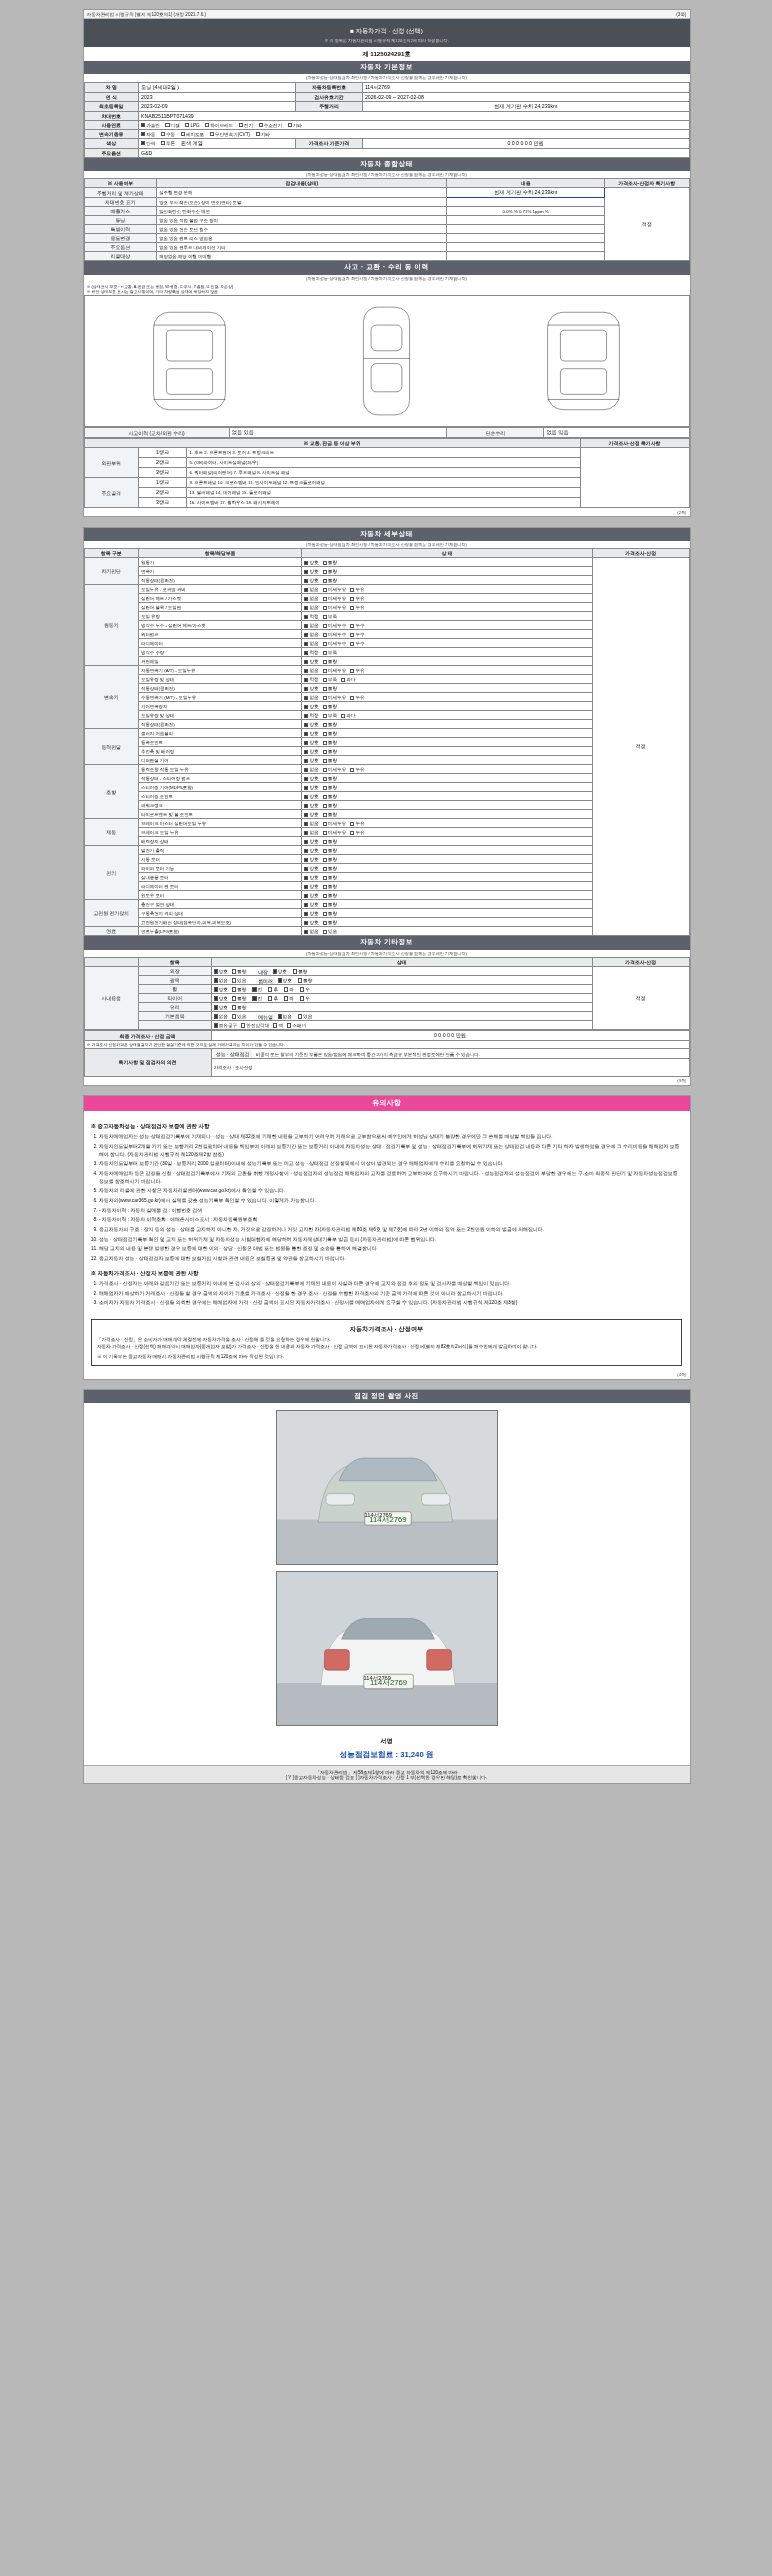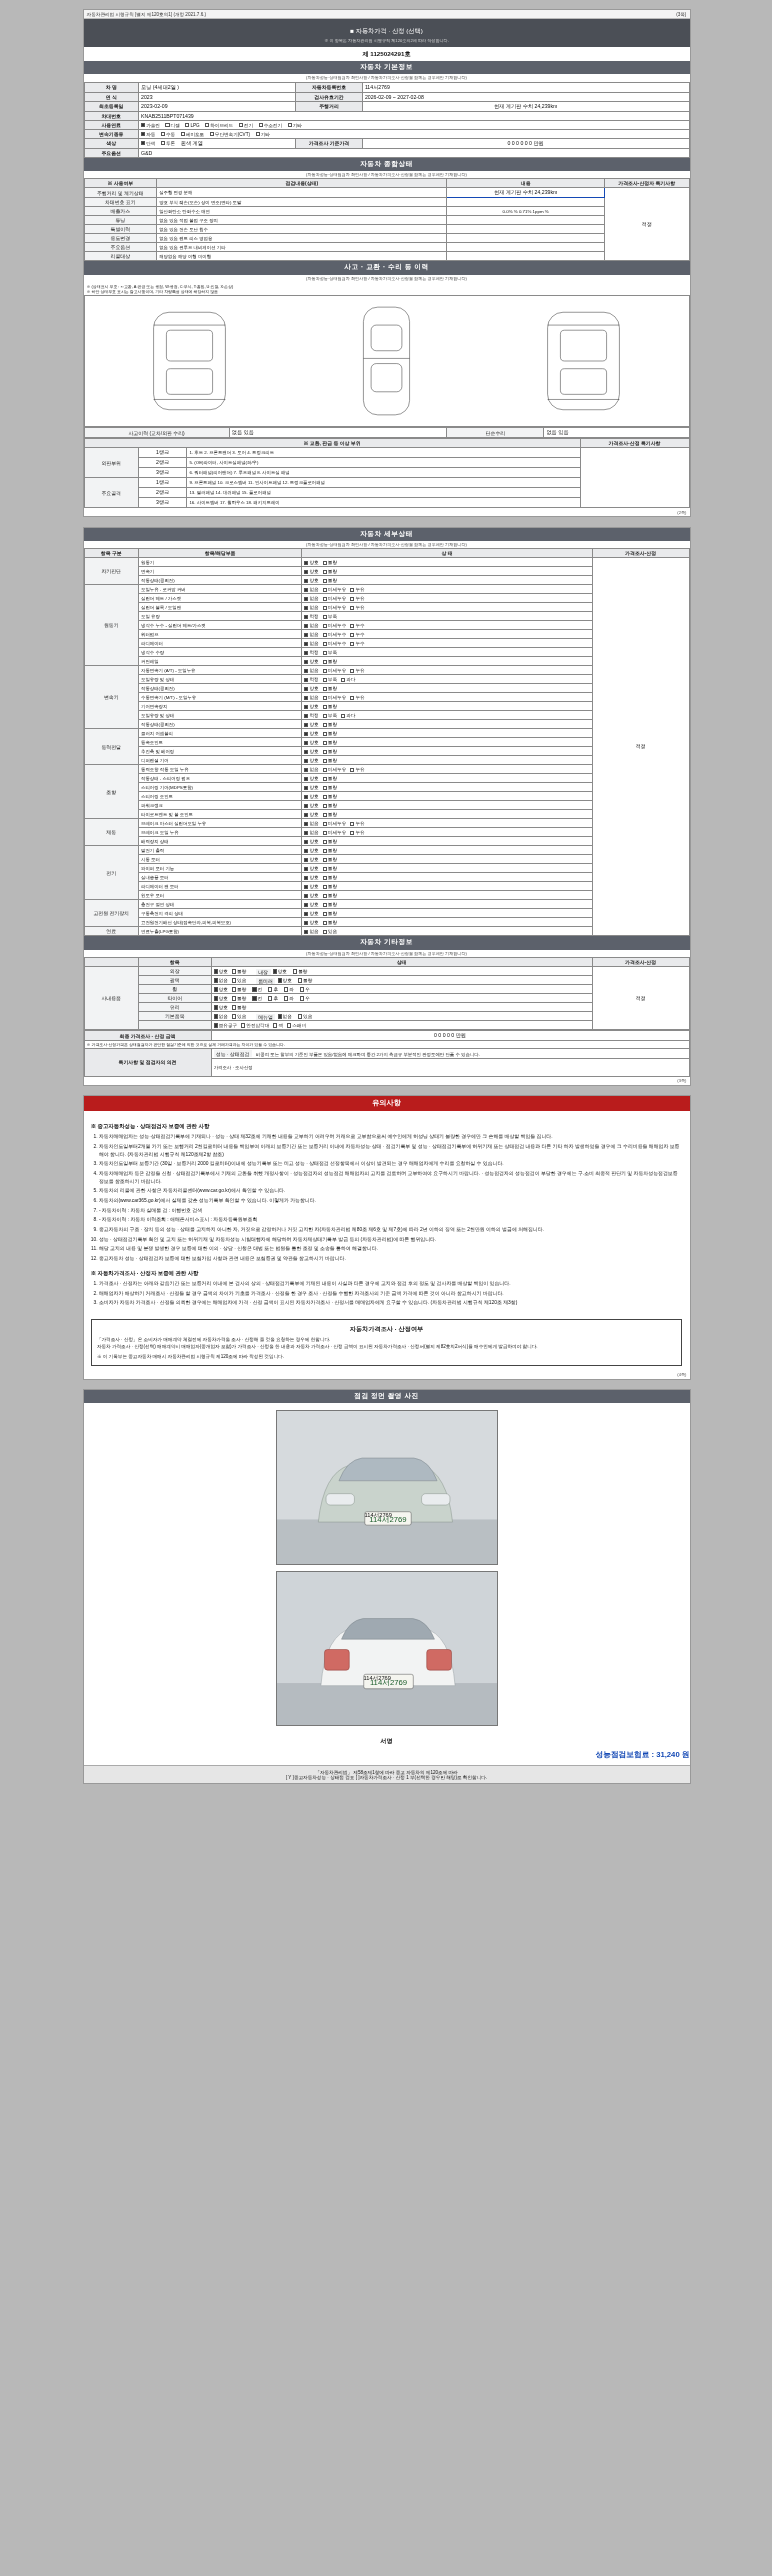--- a/index.html
+++ b/index.html
@@ -44,31 +44,31 @@
   .c { text-align:center; }
   .small { font-size:4.4px; }
   .tiny { font-size:3.9px; }
   .cb { display:inline-block; width:4.1px; height:4.1px; border:0.5px solid #555; margin-right:1px; vertical-align:-0.5px; background:#fff;}
   .cb.on { background:#333; }
   .chk { display:inline-block; margin-right:4.1px; white-space:nowrap; font-size:4.6px;}
   .carbox { border:0.5px solid #8a8a8a; padding:3.1px; }
   .diagram { display:flex; justify-content:space-around; align-items:center; padding:3.1px 0; }
   .car-svg { display:block; }
   .footer-note { font-size:4.1px; color:#555; padding:1.5px 3.1px; text-align:right;}
-  .notice-title { background:#b91c1c; color:#fff; text-align:center; font-size:7.2px; font-weight:bold; padding:2.6px 0;}
+  .notice-title { background:#ec4899; color:#fff; text-align:center; font-size:7.2px; font-weight:bold; padding:2.6px 0;}
   .notice-body { padding:5.2px 7.2px; font-size:4.9px; line-height:1.55; }
   .notice-body h4 { margin:6.2px 0 2.6px; font-size:5.4px; }
   .notice-body ol { margin:0 0 2.1px 8.2px; padding:0; }
   .notice-body ol li { margin-bottom:2.1px; }
   .framebox { border:1px solid #444; margin:5.2px 7.2px; padding:4.1px 5.2px; font-size:4.6px; line-height:1.5;}
   .framebox .ft { text-align:center; font-weight:bold; font-size:6.2px; margin-bottom:3.1px;}
   .photo-wrap { padding:6.2px 0; display:flex; flex-direction:column; align-items:center; gap:6.2px;}
   .photo { width:222px; height:155px; border:0.5px solid #777; background:#dfe3e6; position:relative; overflow:hidden;}
   .sign-area { text-align:center; padding:5.2px 0 2.1px; font-size:6.2px; font-weight:bold;}
-  .price-line { text-align:right; font-size:7.7px; font-weight:bold; color:#1449b5; padding:2.1px 0 5.2px;}
+  .price-line { text-align:center; font-size:7.7px; font-weight:bold; color:#1449b5; padding:2.1px 0 5.2px;}
   .bottombar { background:#e6e6e6; text-align:center; font-size:4.6px; padding:3.1px 0; border-top:0.5px solid #aaa;}
 </style>
 </head>
 <body>
 
 <div class="page sheet">
 
   <div class="topnote">
     <span>자동차관리법 시행규칙 [별지 제120호의1] (개정 2021.7.6.)</span>
     <span>(3쪽)</span>

